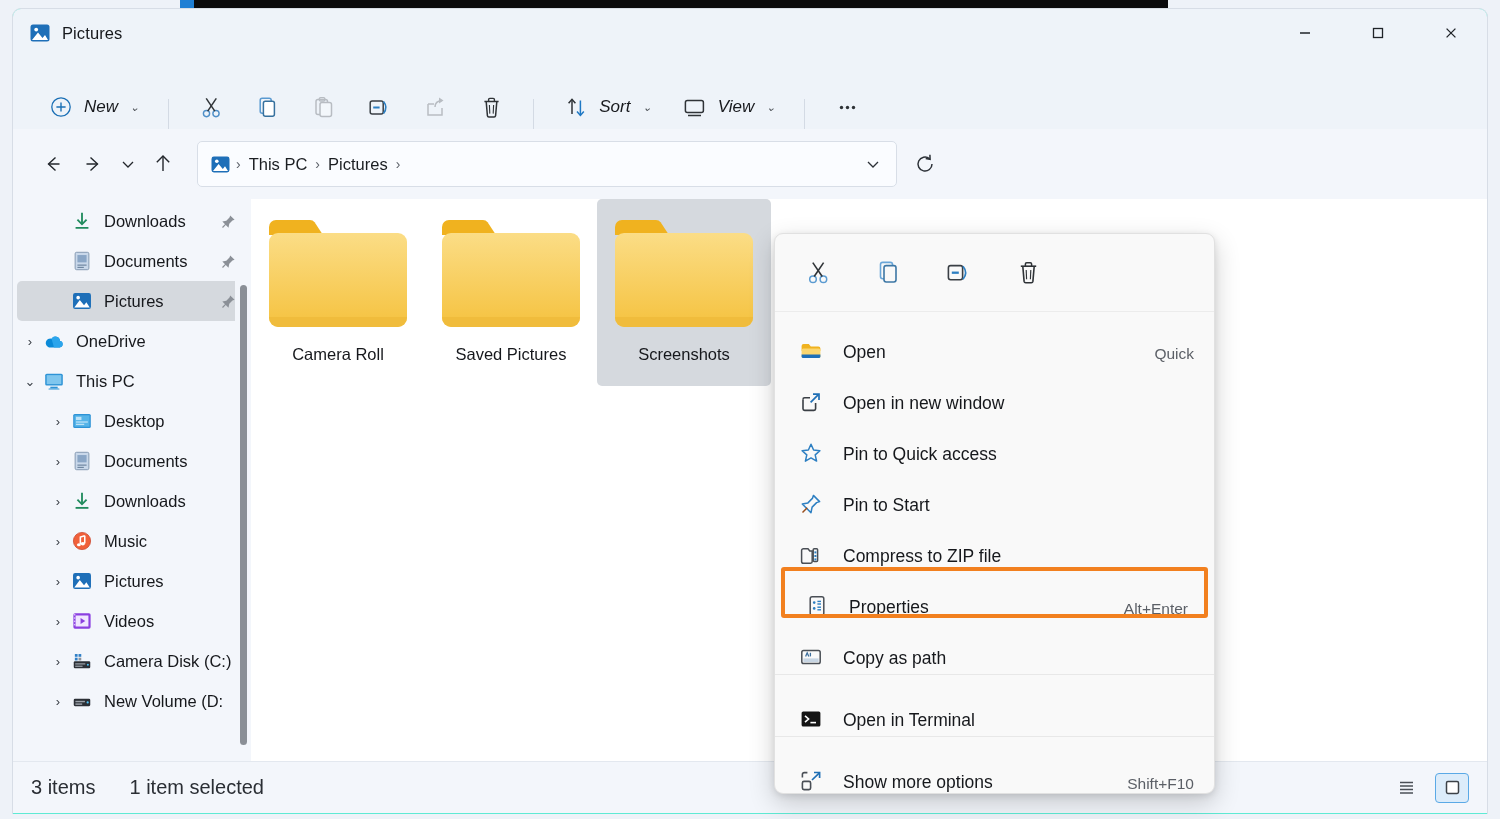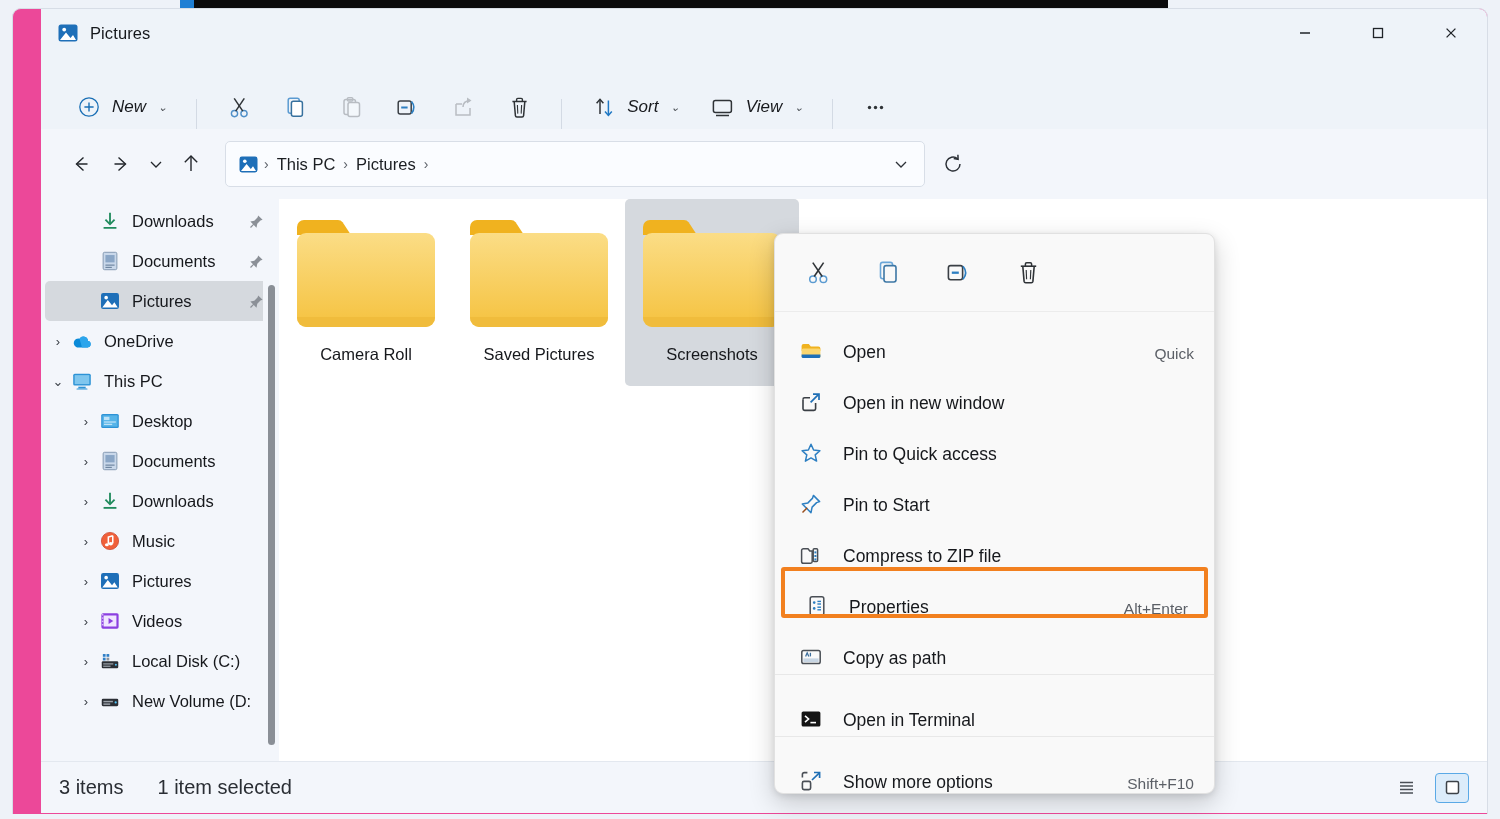--- a/index.html
+++ b/index.html
@@ -25,26 +25,25 @@
   .tabstrip-chip {
     position: absolute; left: 0; top: 0; width: 14px; height: 13px;
     background: #1f7fd4;
   }
 
   
   .window {
     position: absolute;
     left: 12px; top: 8px;
     width: 1476px; height: 806px;
-    background: #ec4899;
+    background: #5eead4;
     border-radius: 9px 9px 0 0;
     border: 1px solid #d7dde6;
     border-bottom: none;
     overflow: hidden;
-    padding-left: 28px;
   }
 
   
   .titlebar {
     position: relative;
     height: 48px;
     background: #eef3f9;
     display: flex; align-items: center;
   }
   .title-left { display: flex; align-items: center; gap: 11px; padding-left: 16px; }
@@ -617,21 +616,21 @@
                   <rect x="3" y="12.4" width="18" height="7.4" rx="1.3" fill="#2b2f35"></rect>
                   <rect x="4.6" y="14.4" width="11" height="1.5" fill="#8e949c"></rect>
                   <rect x="4.6" y="17" width="8" height="1.5" fill="#8e949c"></rect>
                   <circle cx="18.4" cy="16.2" r="1.1" fill="#4fc3f7"></circle>
                   <rect x="4.2" y="4.4" width="3" height="3" fill="#2f7fc6"></rect>
                   <rect x="8.2" y="4.4" width="3" height="3" fill="#2f7fc6"></rect>
                   <rect x="4.2" y="8.4" width="3" height="3" fill="#2f7fc6"></rect>
                   <rect x="8.2" y="8.4" width="3" height="3" fill="#8e949c"></rect>
                 </svg>
               </span>
-              <span class="nav-label">Local Disk (C:)</span>
+              <span class="nav-label">Camera Disk (C:)</span>
             </div>
             <div class="nav-item" style="padding-left: 28px;">
               <span class="twisty">›</span>
               <span class="nav-icon">
                 <svg width="22" height="22" viewBox="0 0 24 24">
                   <rect x="3" y="9.6" width="18" height="8" rx="1.4" fill="#2b2f35"></rect>
                   <rect x="4.8" y="11.8" width="10.4" height="1.6" fill="#9aa0a8"></rect>
                   <rect x="4.8" y="14.6" width="7.4" height="1.6" fill="#9aa0a8"></rect>
                   <circle cx="18.2" cy="13.6" r="1.2" fill="#4fc3f7"></circle>
                 </svg>

